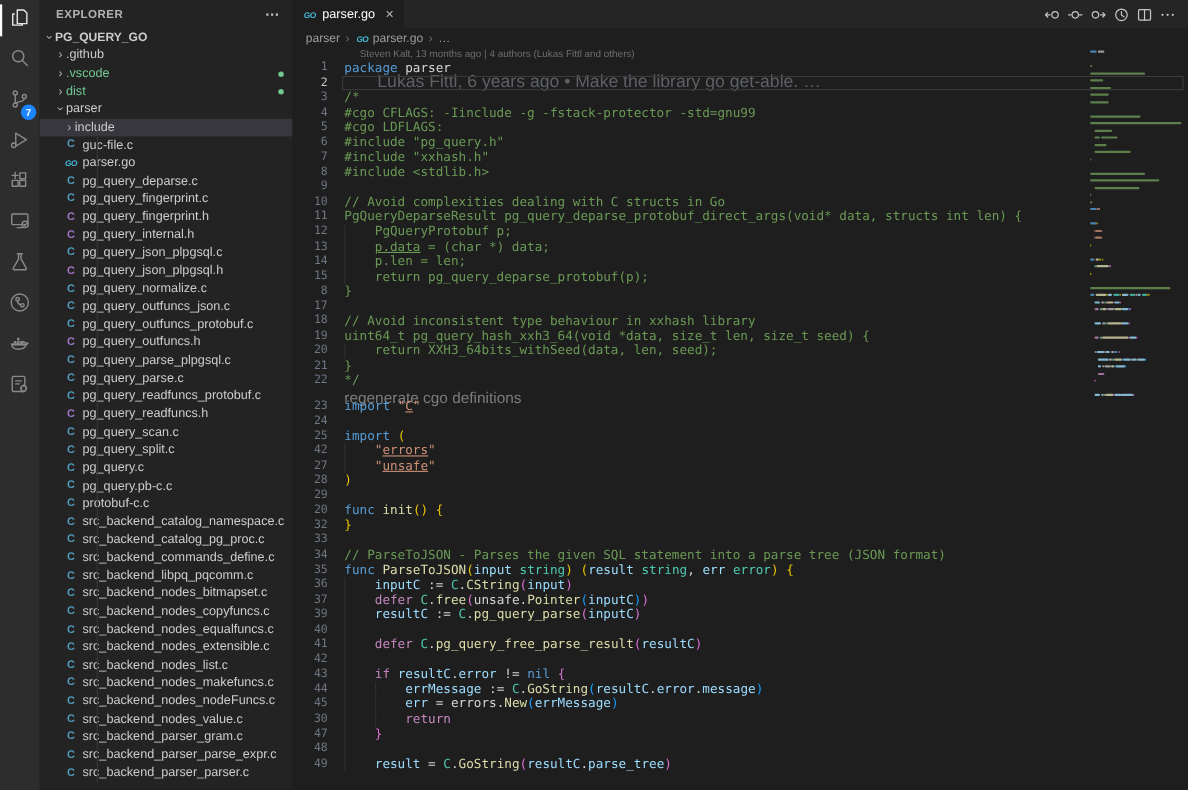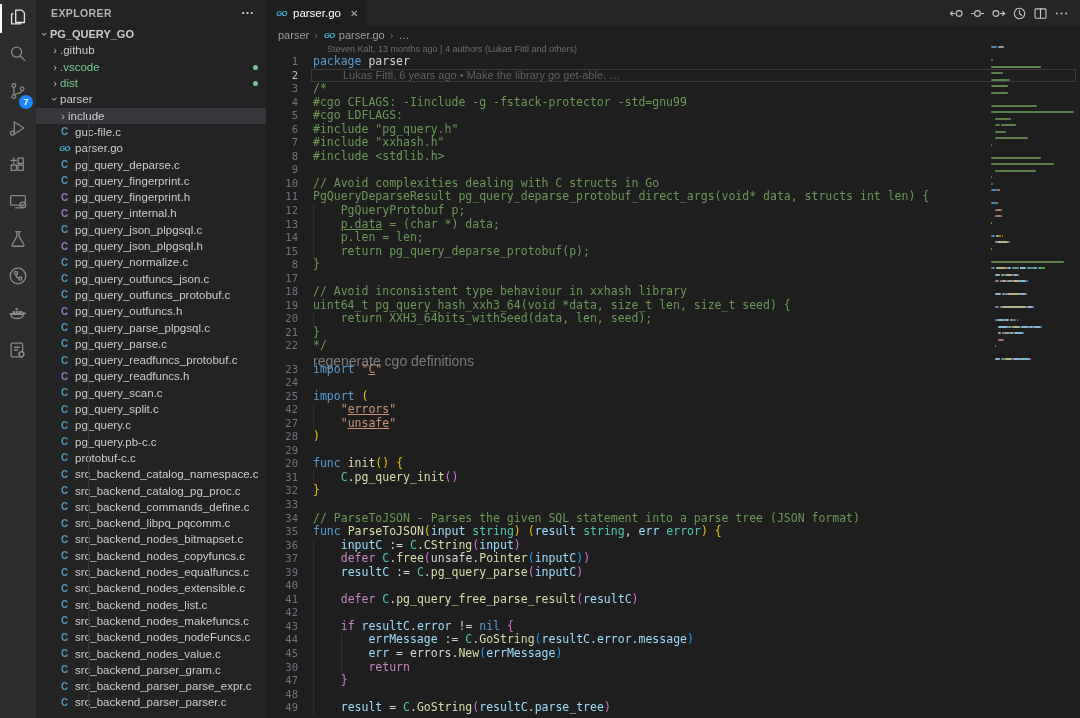--- a/index.html
+++ b/index.html
@@ -45,21 +45,21 @@
   #content{position:absolute;left:0;top:44px;right:0;bottom:0;overflow:hidden;}
   #fileblame{height:11px;font-size:9px;color:#6b6e73;padding-left:61px;white-space:nowrap;}
   .cline{position:relative;height:13.55px;display:flex;align-items:center;white-space:pre;
     font-family:"DejaVu Sans Mono",monospace;font-size:11.5px;line-height:13.55px;}
   .lnum{width:32px;flex:none;text-align:right;color:#6e7681;font-size:10.5px;font-family:"DejaVu Sans Mono",monospace;}
   .ltext{padding-left:15px;flex:none;}
   .cline.cur .lnum{color:#c6c6c6;}
   .cline.cur:after{content:"";position:absolute;left:45px;right:4px;top:0;bottom:0;border:1px solid #3a3a3a;pointer-events:none;}
   .lens{height:9.5px;font-size:14px;color:#7c7c7c;padding-left:47px;font-family:"Liberation Sans",sans-serif;cursor:pointer;}
   .cguide{position:absolute;top:0;bottom:0;width:1px;background:#2f2f2f;}
-  .blame-inline{color:#5d6066;padding-left:30px;font-size:11px;font-family:"Liberation Sans",sans-serif;}
+  .blame-inline{color:#5d6066;padding-left:30px;font-size:16px;font-family:"Liberation Sans",sans-serif;}
   .tk-k{color:#569CD6}.tk-c{color:#C586C0}.tk-f{color:#DCDCAA}.tk-v{color:#9CDCFE}
   .tk-t{color:#4EC9B0}.tk-s{color:#CE9178}.tk-m{color:#6A9955}.tk-w{color:#D4D4D4}
   .tk-y{color:#e8c400}.tk-p{color:#DA70D6}.tk-b{color:#179FFF}
   .tk-u{text-decoration:underline;}
   
   #minimap{position:absolute;right:2px;top:44px;width:88px;bottom:0;}
   .mm-bar{position:absolute;height:2.3px;border-radius:1px;opacity:.8;}
   .c-blue{color:#519aba}.c-purple{color:#a074c4}.c-go{color:#45b8d8}
 </style>
 </head>
@@ -442,21 +442,20 @@
         <div class="cline"><span class="lnum">22</span><span class="ltext"><span class="tk-m">*/</span></span></div>
         <div class="lens">regenerate cgo definitions</div>
         <div class="cline"><span class="lnum">23</span><span class="ltext"><span class="tk-k">import</span><span class="tk-w"> </span><span class="tk-s">"</span><span class="tk-s tk-u">C</span><span class="tk-s">"</span></span></div>
         <div class="cline"><span class="lnum">24</span><span class="ltext"></span></div>
         <div class="cline"><span class="lnum">25</span><span class="ltext"><span class="tk-k">import</span><span class="tk-w"> </span><span class="tk-y">(</span></span></div>
         <div class="cline"><span class="cguide" style="left: 47px;"></span><span class="lnum">42</span><span class="ltext"><span class="tk-w">    </span><span class="tk-s">"</span><span class="tk-s tk-u">errors</span><span class="tk-s">"</span></span></div>
         <div class="cline"><span class="cguide" style="left: 47px;"></span><span class="lnum">27</span><span class="ltext"><span class="tk-w">    </span><span class="tk-s">"</span><span class="tk-s tk-u">unsafe</span><span class="tk-s">"</span></span></div>
         <div class="cline"><span class="lnum">28</span><span class="ltext"><span class="tk-y">)</span></span></div>
         <div class="cline"><span class="lnum">29</span><span class="ltext"></span></div>
         <div class="cline"><span class="lnum">20</span><span class="ltext"><span class="tk-k">func</span><span class="tk-w"> </span><span class="tk-f">init</span><span class="tk-y">()</span><span class="tk-w"> </span><span class="tk-y">{</span></span></div>
-        <div class="cline"><span class="cguide" style="left: 47px;"></span><span class="lnum">31</span><span class="ltext"><span class="tk-w">    </span><span class="tk-t">C</span><span class="tk-w">.</span><span class="tk-f">pg_query_init</span><span class="tk-p">()</span></span></div>
         <div class="cline"><span class="lnum">32</span><span class="ltext"><span class="tk-y">}</span></span></div>
         <div class="cline"><span class="lnum">33</span><span class="ltext"></span></div>
         <div class="cline"><span class="lnum">34</span><span class="ltext"><span class="tk-m">// ParseToJSON - Parses the given SQL statement into a parse tree (JSON format)</span></span></div>
         <div class="cline"><span class="lnum">35</span><span class="ltext"><span class="tk-k">func</span><span class="tk-w"> </span><span class="tk-f">ParseToJSON</span><span class="tk-y">(</span><span class="tk-v">input</span><span class="tk-w"> </span><span class="tk-t">string</span><span class="tk-y">)</span><span class="tk-w"> </span><span class="tk-y">(</span><span class="tk-v">result</span><span class="tk-w"> </span><span class="tk-t">string</span><span class="tk-w">, </span><span class="tk-v">err</span><span class="tk-w"> </span><span class="tk-t">error</span><span class="tk-y">)</span><span class="tk-w"> </span><span class="tk-y">{</span></span></div>
         <div class="cline"><span class="cguide" style="left: 47px;"></span><span class="lnum">36</span><span class="ltext"><span class="tk-w">    </span><span class="tk-v">inputC</span><span class="tk-w"> := </span><span class="tk-t">C</span><span class="tk-w">.</span><span class="tk-f">CString</span><span class="tk-p">(</span><span class="tk-v">input</span><span class="tk-p">)</span></span></div>
         <div class="cline"><span class="cguide" style="left: 47px;"></span><span class="lnum">37</span><span class="ltext"><span class="tk-w">    </span><span class="tk-c">defer</span><span class="tk-w"> </span><span class="tk-t">C</span><span class="tk-w">.</span><span class="tk-f">free</span><span class="tk-p">(</span><span class="tk-w">unsafe.</span><span class="tk-f">Pointer</span><span class="tk-b">(</span><span class="tk-v">inputC</span><span class="tk-b">)</span><span class="tk-p">)</span></span></div>
         <div class="cline"><span class="cguide" style="left: 47px;"></span><span class="lnum">39</span><span class="ltext"><span class="tk-w">    </span><span class="tk-v">resultC</span><span class="tk-w"> := </span><span class="tk-t">C</span><span class="tk-w">.</span><span class="tk-f">pg_query_parse</span><span class="tk-p">(</span><span class="tk-v">inputC</span><span class="tk-p">)</span></span></div>
         <div class="cline"><span class="cguide" style="left: 47px;"></span><span class="lnum">40</span><span class="ltext"></span></div>
         <div class="cline"><span class="cguide" style="left: 47px;"></span><span class="lnum">41</span><span class="ltext"><span class="tk-w">    </span><span class="tk-c">defer</span><span class="tk-w"> </span><span class="tk-t">C</span><span class="tk-w">.</span><span class="tk-f">pg_query_free_parse_result</span><span class="tk-p">(</span><span class="tk-v">resultC</span><span class="tk-p">)</span></span></div>
         <div class="cline"><span class="cguide" style="left: 47px;"></span><span class="lnum">42</span><span class="ltext"></span></div>

